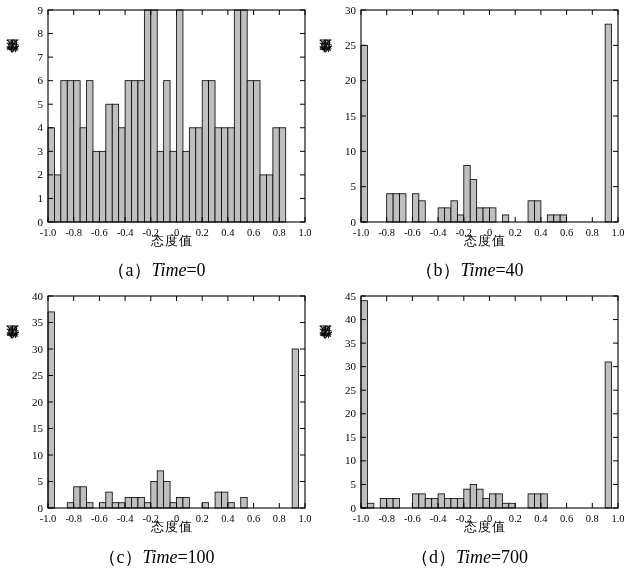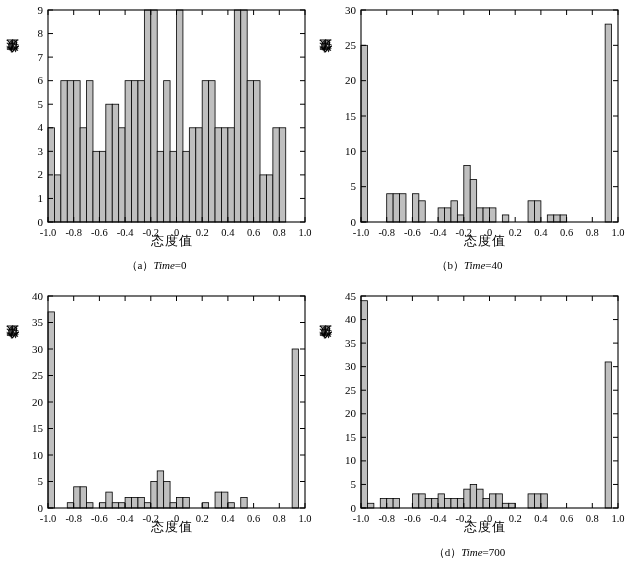--- a/index.html
+++ b/index.html
@@ -24,21 +24,21 @@
     position:absolute;
     font-size:13px;
     letter-spacing:1px;
     font-family:"DejaVu Sans",sans-serif;
     text-align:center;
   }
   .caption{
     position:absolute;
     width:313px;
     text-align:center;
-    font-size:11px;
+    font-size:18px;
     font-family:"Liberation Serif",serif;
   }
   .caption i{font-family:"Liberation Serif",serif;}
   svg{display:block;}
   text{font-family:"Liberation Serif",serif;}
 </style>
 </head>
 <body>
 
 <div class="grid">
@@ -330,20 +330,23 @@
           <line x1="279.3" y1="222" x2="279.3" y2="217" stroke="#000000" stroke-width="1"></line>
           <line x1="279.3" y1="10" x2="279.3" y2="15" stroke="#000000" stroke-width="1"></line>
           <text x="279.3" y="236" text-anchor="middle" font-size="10.5" fill="#000">0.8</text>
           <line x1="305" y1="222" x2="305" y2="217" stroke="#000000" stroke-width="1"></line>
           <line x1="305" y1="10" x2="305" y2="15" stroke="#000000" stroke-width="1"></line>
           <text x="305" y="236" text-anchor="middle" font-size="10.5" fill="#000">1.0</text>
         </svg>
     </div>
     <div class="ylabel" style="left:4px;top:60px;">个体数量</div>
     <div class="xlabel" style="left:52px;top:232px;width:240px;">态度值</div>
+    <div class="caption" style="left:0;top:259px;">
+      <span>（c）</span><i>Time</i><span>=100</span>
+    </div>
   </div>
 
   <div class="cell">
     <div class="plot-wrap">
       <svg width="313" height="250" viewBox="0 0 313 250">
           <rect x="48.00" y="14.71" width="6.43" height="207.29" fill="#bfbfbf" stroke="#000000" stroke-width="0.8"></rect>
           <rect x="54.43" y="217.29" width="6.43" height="4.71" fill="#bfbfbf" stroke="#000000" stroke-width="0.8"></rect>
           <rect x="67.28" y="212.58" width="6.43" height="9.42" fill="#bfbfbf" stroke="#000000" stroke-width="0.8"></rect>
           <rect x="73.70" y="212.58" width="6.43" height="9.42" fill="#bfbfbf" stroke="#000000" stroke-width="0.8"></rect>
           <rect x="80.13" y="212.58" width="6.43" height="9.42" fill="#bfbfbf" stroke="#000000" stroke-width="0.8"></rect>

